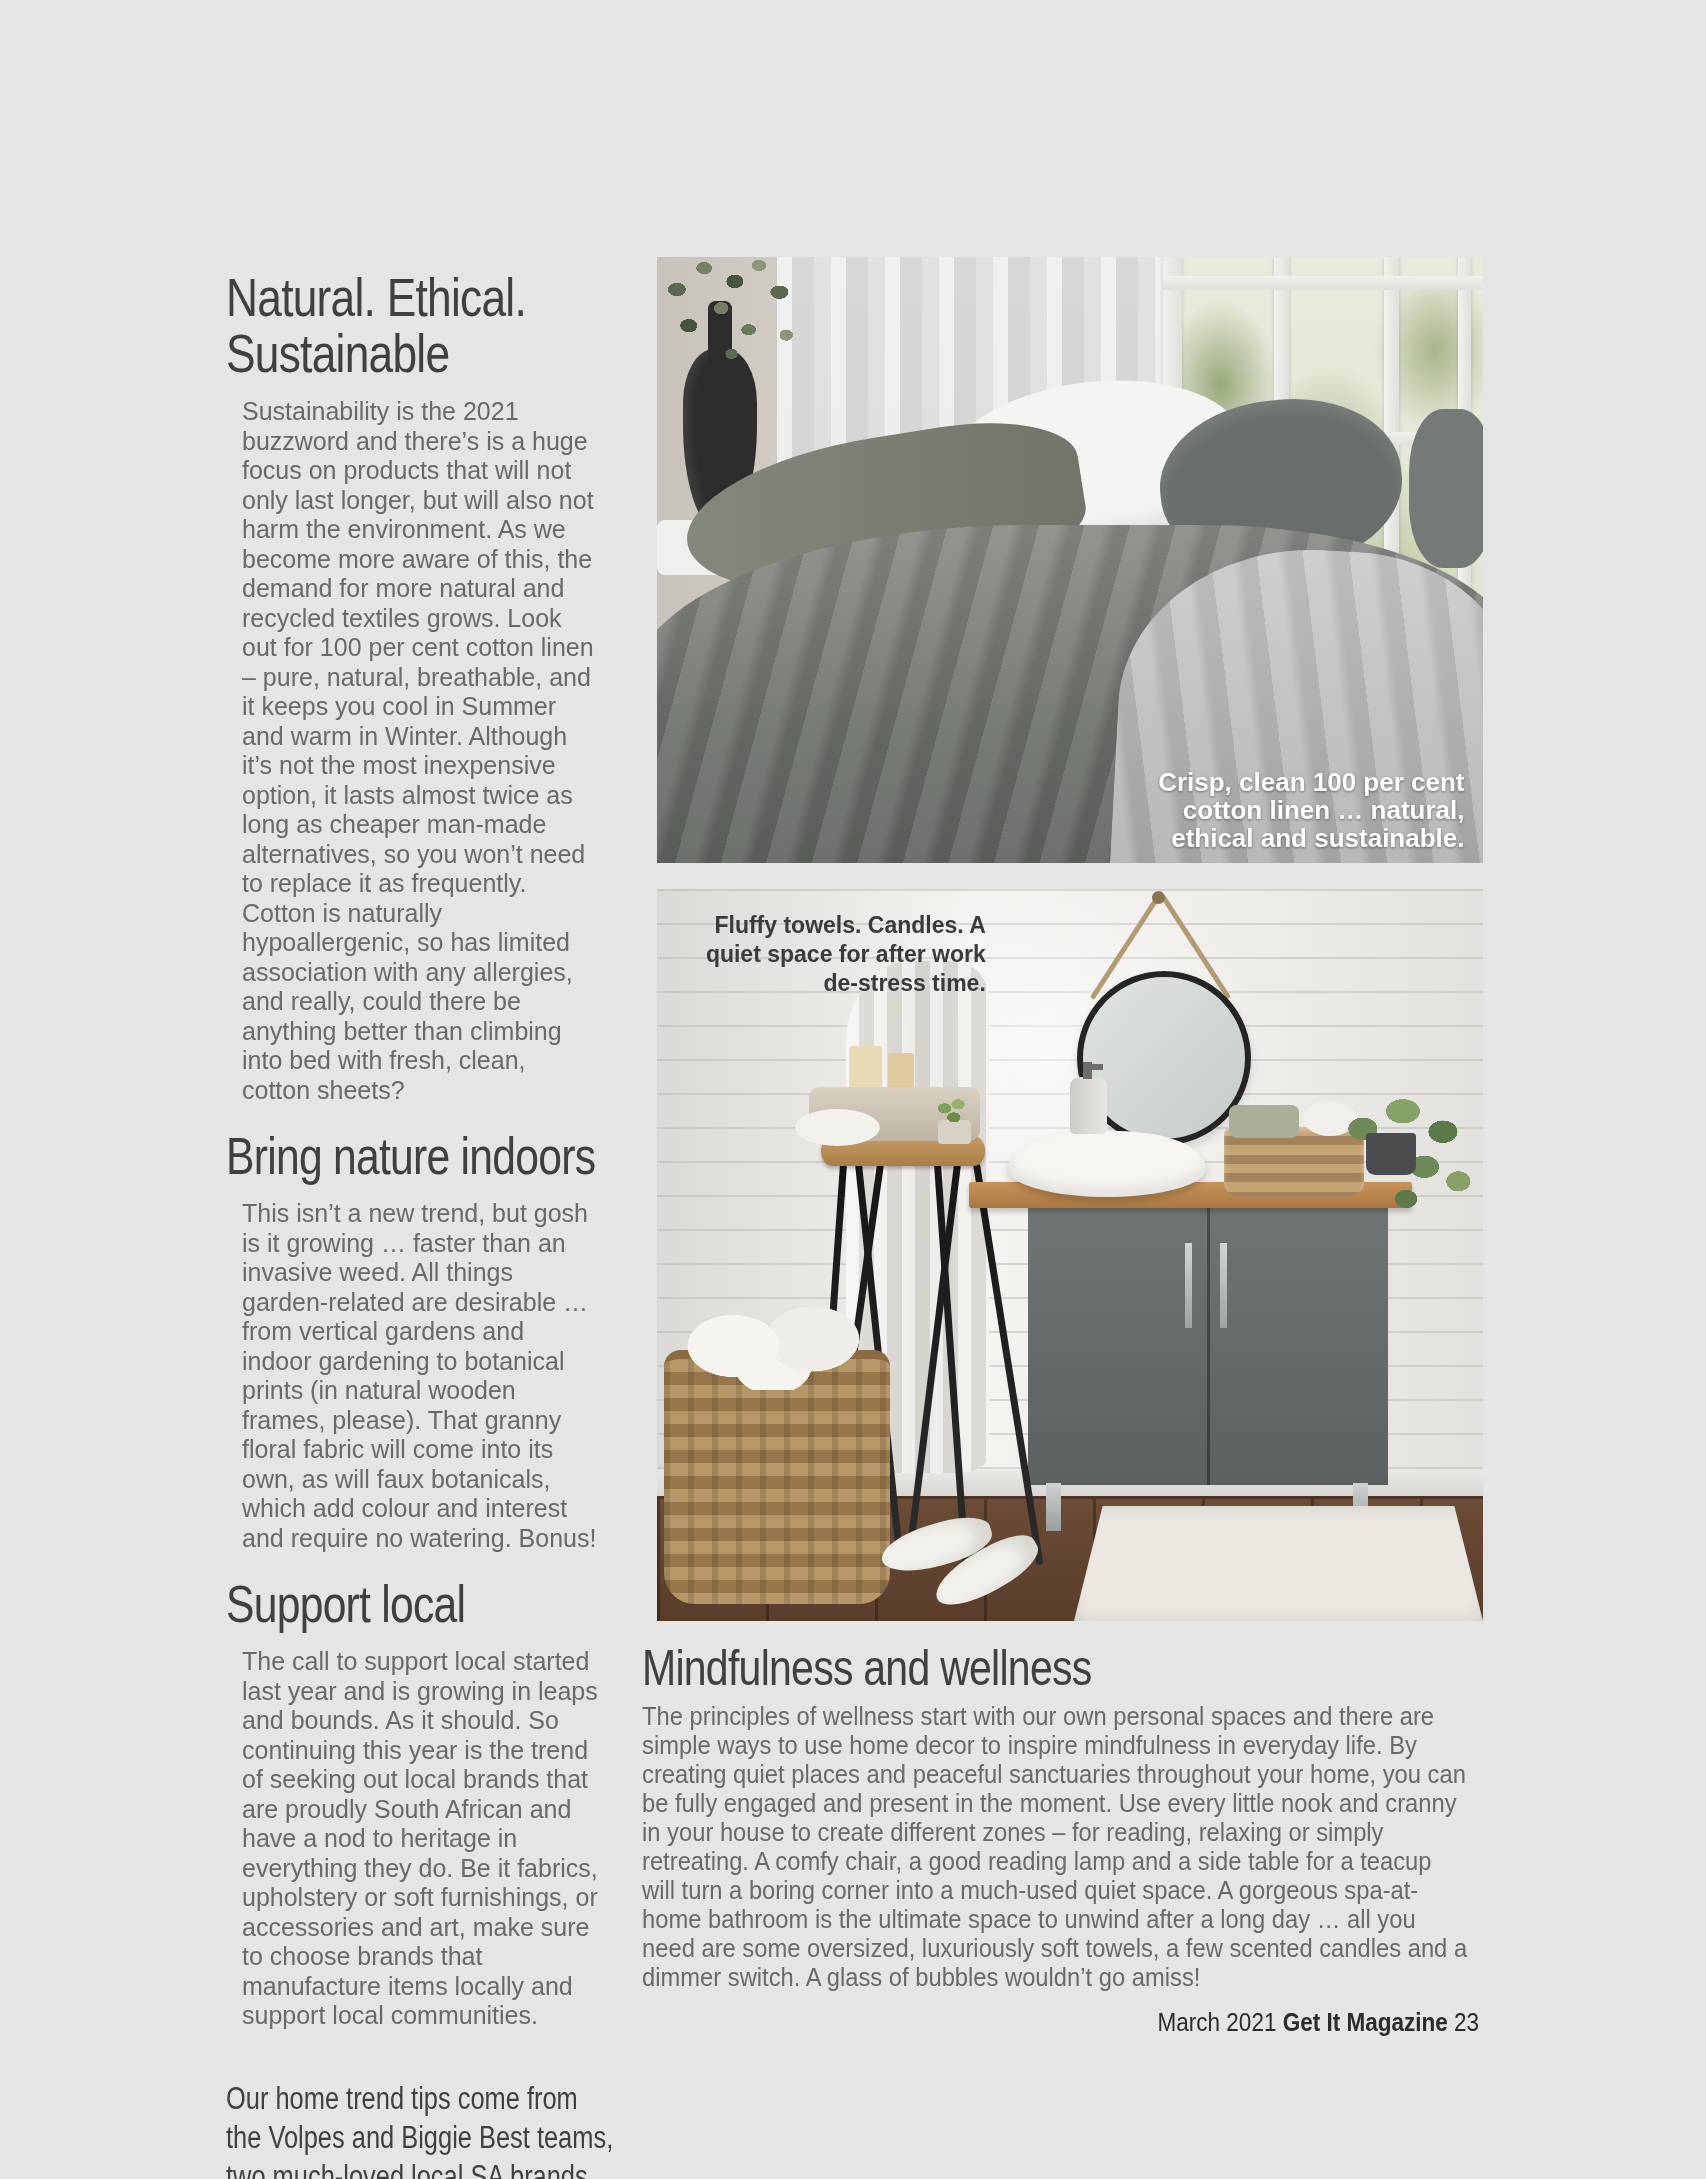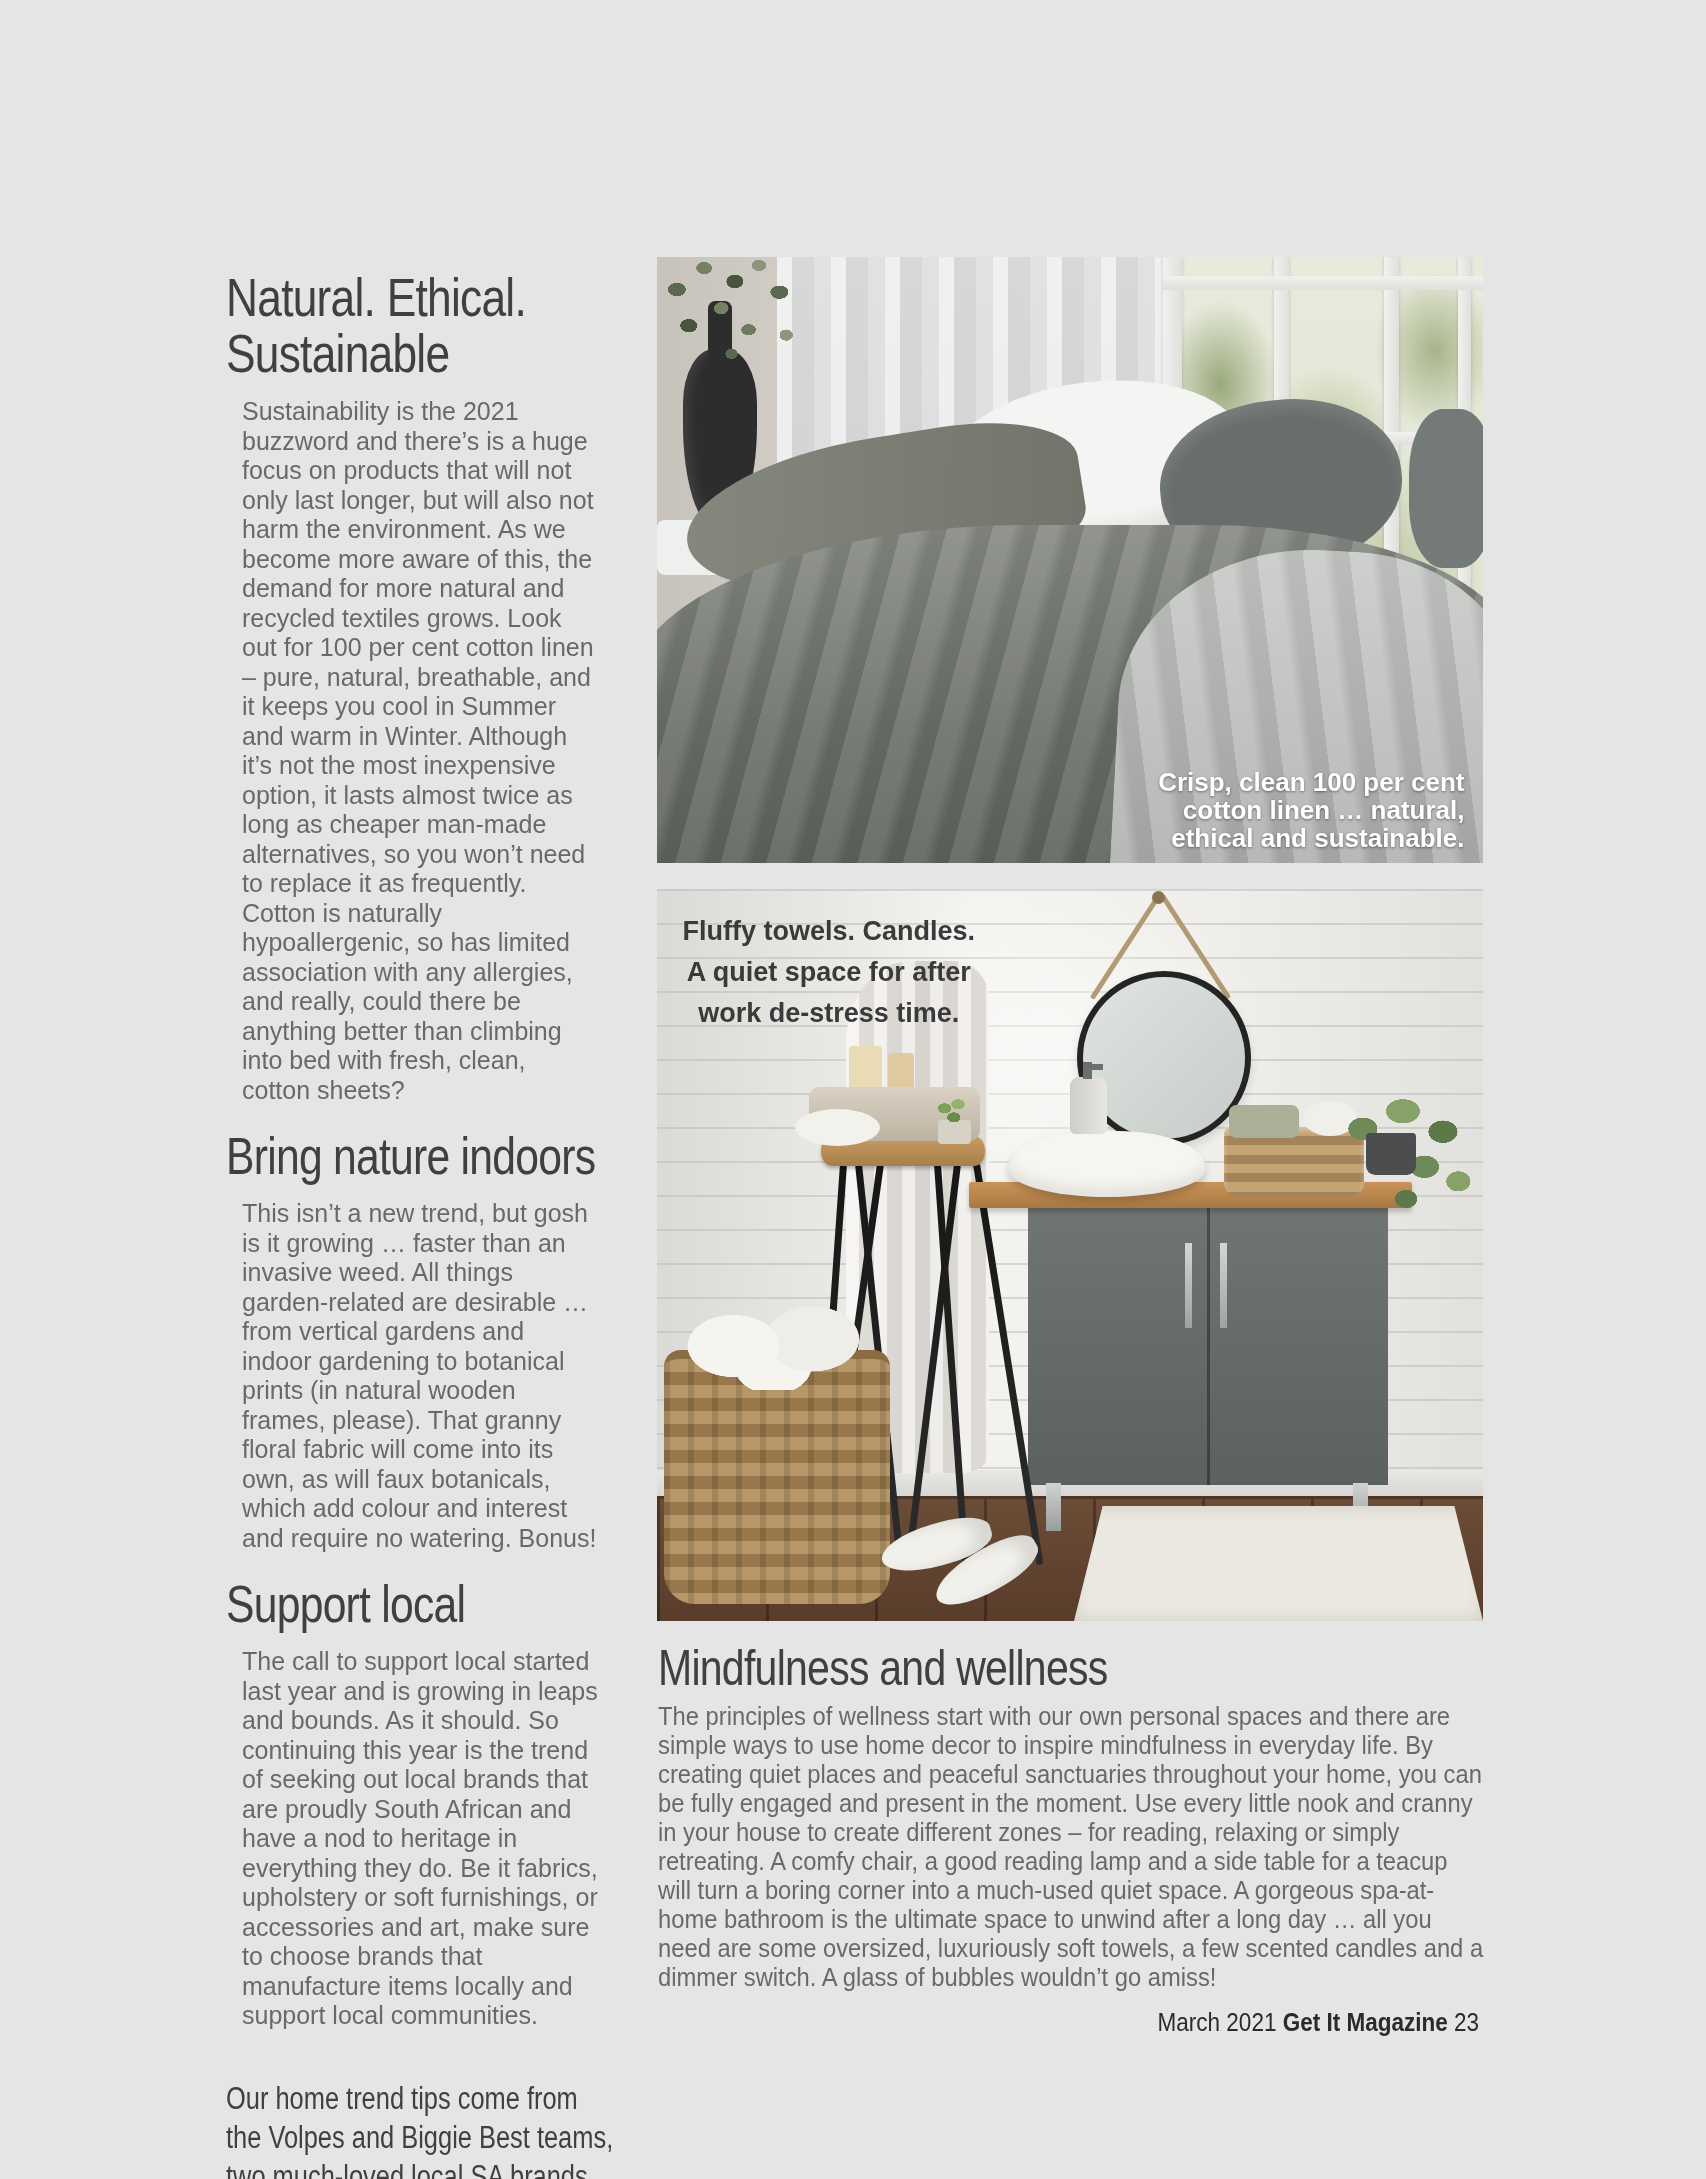--- a/index.html
+++ b/index.html
@@ -10,41 +10,41 @@
   .left-col{position:absolute;left:226px;top:269px;width:388px;}
   .headline{font-size:54px;line-height:56px;color:#3f4042;font-weight:400;letter-spacing:-0.9px;
             width:473px;transform:scaleX(.82);transform-origin:0 0;margin:0 0 7.4px 0;
             white-space:pre-line;}
   .subhead{font-size:52px;line-height:54px;color:#3f4042;font-weight:400;letter-spacing:-0.9px;
            width:473px;transform:scaleX(.82);transform-origin:0 0;margin:24px 0 7.4px 0;}
   .bodytext{font-size:25px;line-height:29.5px;color:#68696c;margin:16px;}
   .promo{font-size:31px;line-height:39px;color:#3f4042;margin:48px 0 0 0;
          width:473px;transform:scaleX(.82);transform-origin:0 0;}
 
-  .mind{position:absolute;left:658px;top:1641px;width:828px;}
+  .mind{position:absolute;left:642px;top:1641px;width:828px;}
   .mind-h{font-size:50px;line-height:54px;color:#3f4042;font-weight:400;letter-spacing:-0.9px;
           width:1010px;transform:scaleX(.82);transform-origin:0 0;margin:0 0 7.4px 0;}
   .mind-b{font-size:25px;line-height:29px;color:#68696c;margin:0;
           width:871px;transform:scaleX(.95);transform-origin:0 0;}
 
   .footer{position:absolute;left:657px;top:2008px;width:822px;text-align:right;
           font-size:25px;color:#2b2b2d;transform:scaleX(.9);transform-origin:100% 0;}
   .footer .mag{font-weight:bold;}
 
   
   .photo{position:absolute;overflow:hidden;background:#d6d6d3;}
   #photo1{left:657px;top:257px;width:826px;height:606px;}
   #photo2{left:657px;top:889px;width:826px;height:732px;background:#edebe7;}
   .photo div{position:absolute;}
 
   .caption{font-weight:bold;z-index:50;}
   .p1-caption{right:18.5px;bottom:11px;width:314px;text-align:right;color:#ffffff;
               font-size:26px;line-height:28px;text-shadow:0 0.9px 2.8px rgba(0,0,0,.45);}
-  .p2-caption{left:14.8px;top:22px;width:314px;text-align:center;color:#3a3a3a;
-              font-size:27px;line-height:41px;}
+  .p2-caption{left:14.8px;top:22px;width:314px;text-align:right;color:#3a3a3a;
+              font-size:23px;line-height:29px;}
 
   
   .p1-wall{left:0;top:0;width:185px;height:443px;background:linear-gradient(90deg,#c7c2ba,#d5d1ca);}
   .p1-curtain{left:120px;top:0;width:503px;height:443px;
     background:repeating-linear-gradient(90deg,rgba(255,255,255,.55) 0 14.8px,rgba(203,206,205,.35) 14.8px 37px,rgba(230,231,230,.45) 37px 54px),
                linear-gradient(180deg,#dcdedd,#d2d4d3);}
   .p1-window{left:506px;top:0;width:320px;height:425px;
     background:radial-gradient(83px 120px at 18% 30%,#9aa97c,transparent 70%),
                radial-gradient(102px 138px at 52% 48%,#b3bf93,transparent 70%),
                radial-gradient(88px 115px at 85% 22%,#a8b489,transparent 70%),

